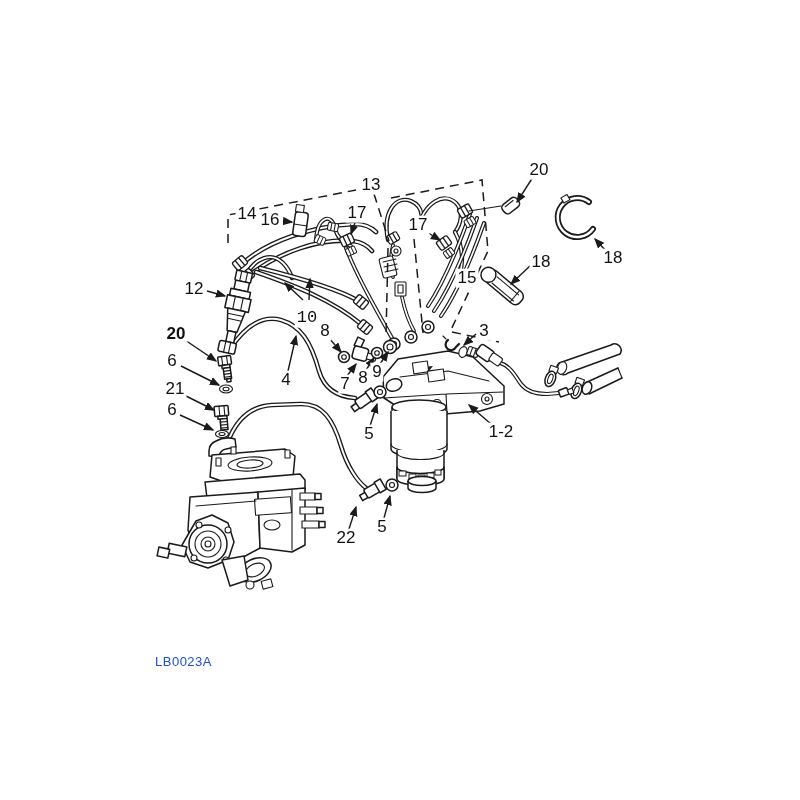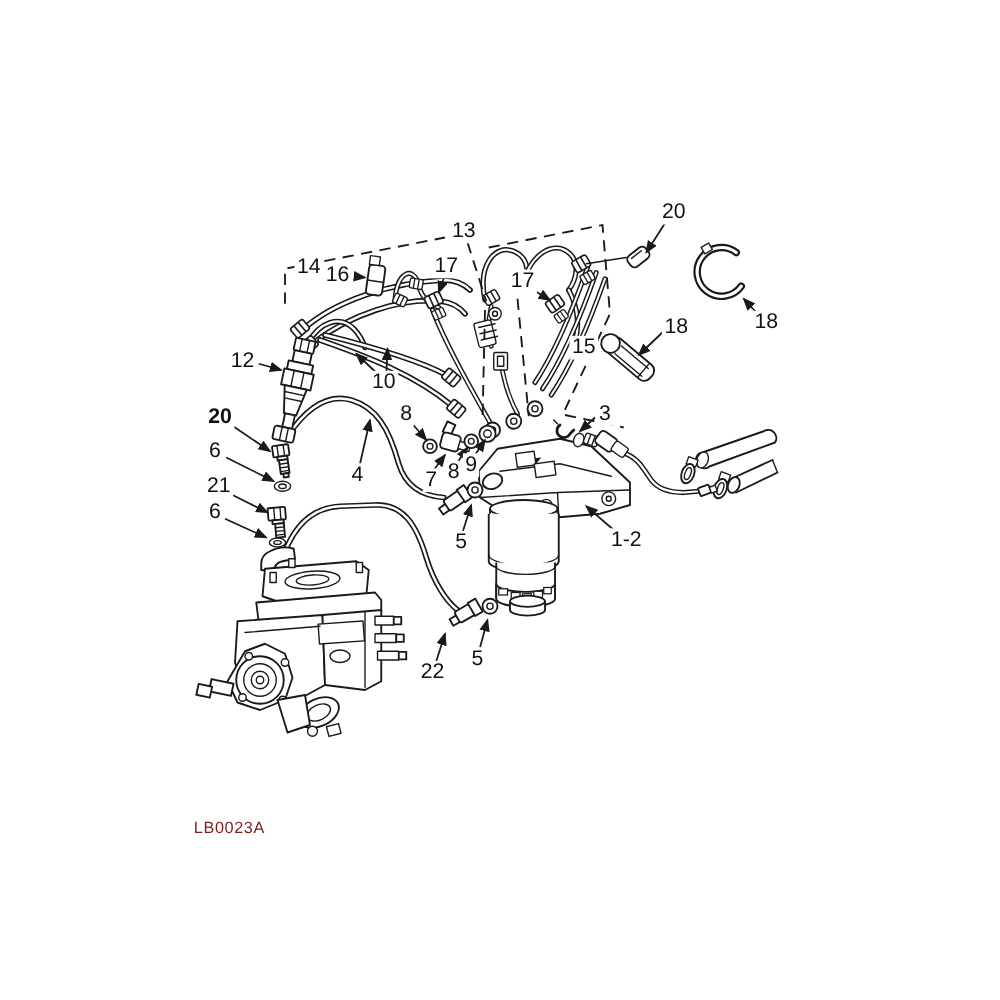--- a/index.html
+++ b/index.html
@@ -8,21 +8,21 @@
   #stage svg{position:absolute;left:0;top:0;}
   .pipe{stroke:#1a1a1a;fill:none;stroke-linecap:round;stroke-linejoin:round;}
   .pipe-in{stroke:#fff;fill:none;stroke-linecap:round;stroke-linejoin:round;}
   .part{fill:#fff;stroke:#1a1a1a;stroke-width:1.5;stroke-linejoin:round;}
   .part-thin{fill:#fff;stroke:#1a1a1a;stroke-width:1.1;stroke-linejoin:round;}
   .detail{fill:none;stroke:#1a1a1a;stroke-width:1.1;stroke-linecap:round;}
   .dash{fill:none;stroke:#1a1a1a;stroke-width:1.5;stroke-dasharray:9 6;}
   .ld{fill:none;stroke:#1a1a1a;stroke-width:1.4;}
   .callout{position:absolute;transform:translate(-50%,-50%);font-size:17px;color:#111;
            background:#fff;padding:0 2px;line-height:1.1;white-space:nowrap;}
-  .diagram-code{position:absolute;font-size:13px;color:#7f1d1d;letter-spacing:.5px;}
+  .diagram-code{position:absolute;font-size:13px;color:#1d4ed8;letter-spacing:.5px;}
 </style>
 </head>
 <body>
 
 <div id="stage" style="background: rgb(255, 255, 255);">
 <svg width="800" height="800" viewBox="0 0 800 800">
   <defs>
     <marker id="ah" markerWidth="9" markerHeight="8" refX="6.5" refY="3" orient="auto">
       <path d="M0,0 L7.5,3 L0,6 Z" fill="#1a1a1a"></path>
     </marker>
@@ -360,21 +360,21 @@
 </svg>
 
 <div id="callouts">
       <div class="callout" style="left: 247px; top: 214px;">14</div>
       <div class="callout" style="left: 270px; top: 220px;">16</div>
       <div class="callout" style="left: 371px; top: 185px;">13</div>
       <div class="callout" style="left: 357px; top: 213px;">17</div>
       <div class="callout" style="left: 418px; top: 225px;">17</div>
       <div class="callout" style="left: 539px; top: 170px;">20</div>
       <div class="callout" style="left: 194px; top: 289px;">12</div>
-      <div class="callout" style="left: 307px; top: 306px;">10</div>
+      <div class="callout" style="left: 307px; top: 318px; font-family: Liberation Mono, monospace;">10</div>
       <div class="callout" style="left: 176px; top: 334px; font-weight: bold;">20</div>
       <div class="callout" style="left: 172px; top: 361px;">6</div>
       <div class="callout" style="left: 175px; top: 389px;">21</div>
       <div class="callout" style="left: 172px; top: 410px;">6</div>
       <div class="callout" style="left: 286px; top: 380px;">4</div>
       <div class="callout" style="left: 325px; top: 331px;">8</div>
       <div class="callout" style="left: 345px; top: 384px;">7</div>
       <div class="callout" style="left: 363px; top: 378px;">8</div>
       <div class="callout" style="left: 377px; top: 372px;">9</div>
       <div class="callout" style="left: 467px; top: 278px;">15</div>

